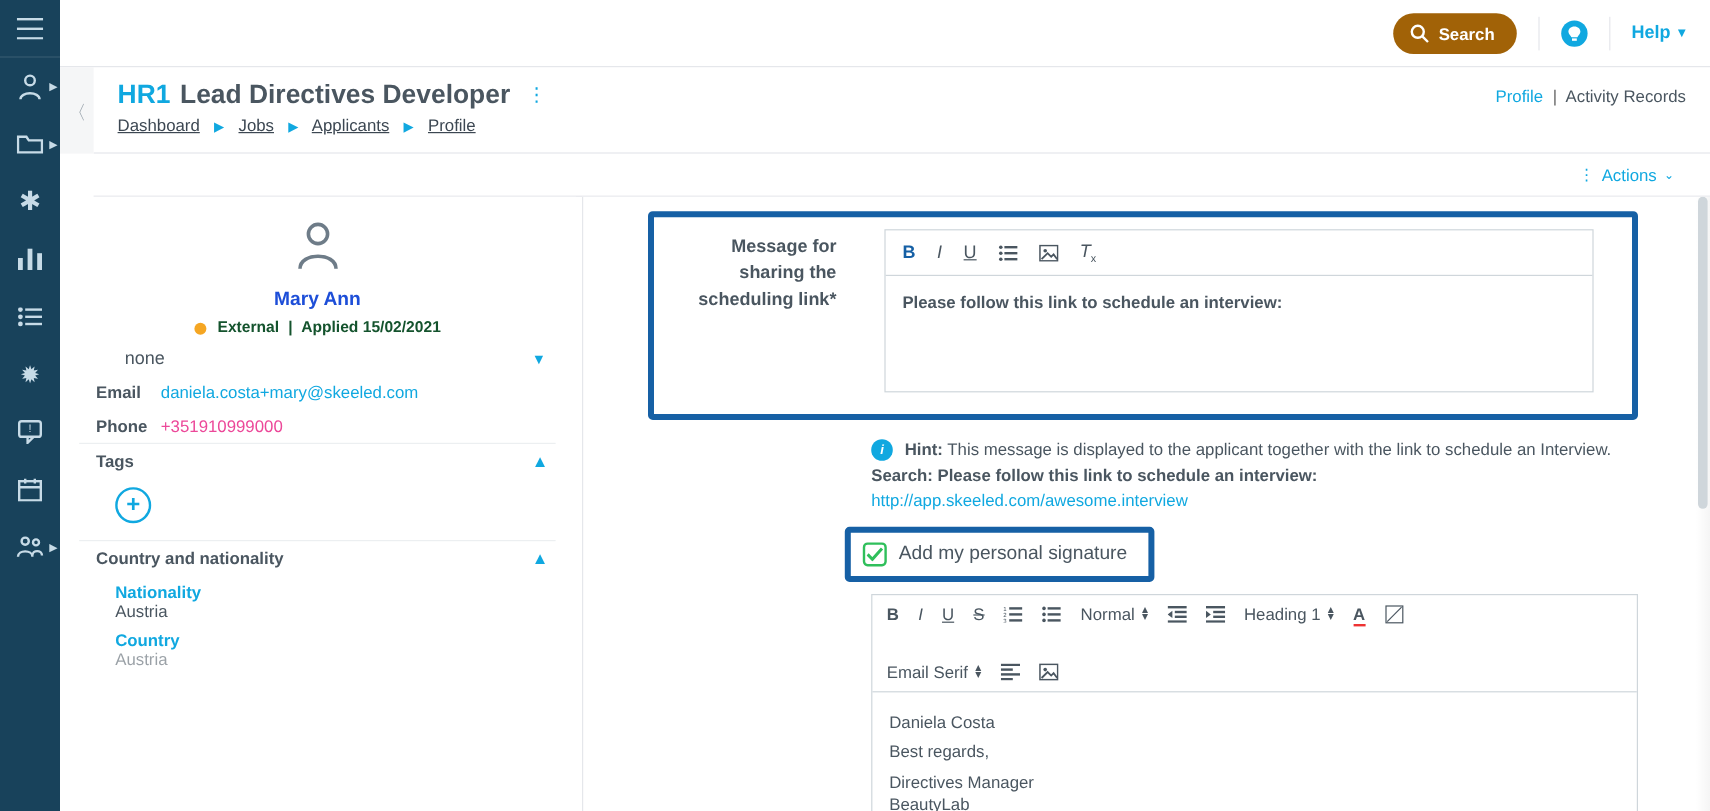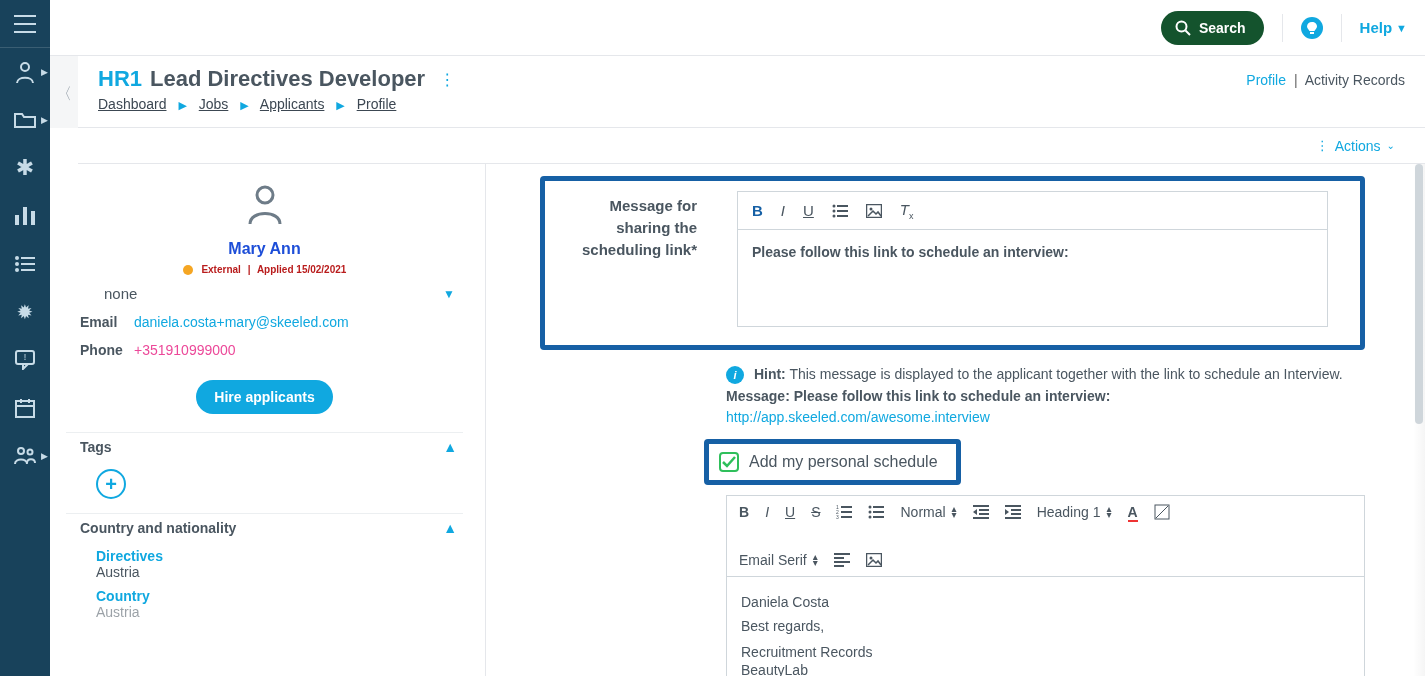--- a/index.html
+++ b/index.html
@@ -1,20 +1,20 @@
 <!DOCTYPE html>
 <html><head>
 <meta charset="utf-8">
 <style>
 * { margin: 0; padding: 0; box-sizing: border-box; }
 body { font-family: -apple-system, BlinkMacSystemFont, "Segoe UI", Arial, sans-serif; background: #fff; color: #333; width: 1425px; height: 676px; overflow: hidden; position: relative; }
 
 
 .topbar { position: absolute; left: 50px; right: 0; top: 0; height: 56px; border-bottom: 1px solid #e5e7eb; display: flex; align-items: center; justify-content: flex-end; padding-right: 18px; gap: 18px; background: #fff; z-index: 5; }
-.search-btn { background: #14532d; color: #fff; border: none; border-radius: 18px; height: 34px; padding: 0 18px 0 14px; display: inline-flex; align-items: center; gap: 8px; font-size: 14px; font-weight: 600; cursor: pointer; }
+.search-btn { background: #a16207; color: #fff; border: none; border-radius: 18px; height: 34px; padding: 0 18px 0 14px; display: inline-flex; align-items: center; gap: 8px; font-size: 14px; font-weight: 600; cursor: pointer; }
 .info-bulb { width: 22px; height: 22px; border-radius: 50%; background: #10a8e0; display: inline-flex; align-items: center; justify-content: center; color: #fff; font-size: 12px; }
 .help { color: #10a8e0; font-weight: 700; font-size: 15px; display: inline-flex; align-items: center; gap: 4px; cursor: pointer; }
 .vdiv { width: 1px; height: 28px; background: #e5e7eb; }
 
 
 .sidebar { position: absolute; left: 0; top: 0; bottom: 0; width: 50px; background: #18425b; display: flex; flex-direction: column; z-index: 10; }
 .sb-item { height: 48px; display: flex; align-items: center; justify-content: center; color: #c7dbe7; position: relative; cursor: pointer; }
 .sb-sep { border-bottom: 1px solid rgba(255,255,255,0.15); }
 .sb-caret { position: absolute; right: 2px; top: 50%; transform: translateY(-50%); font-size: 9px; color: #c7dbe7; }
 
@@ -38,21 +38,21 @@
 
 .actions-row { position: absolute; left: 78px; top: 128px; right: 0; height: 36px; display: flex; align-items: center; justify-content: flex-end; padding-right: 30px; border-bottom: 1px solid #e5e7eb; }
 .actions-btn { color: #10a8e0; font-size: 14px; font-weight: 500; display: inline-flex; align-items: center; gap: 6px; cursor: pointer; }
 
 
 .profile-col { position: absolute; left: 50px; top: 164px; width: 430px; bottom: 0; overflow: hidden; background: #fff; border-right: 1px solid #e5e7eb00; }
 .profile-inner { padding: 20px 16px 0 16px; }
 .avatar-wrap { text-align: center; }
 .avatar { display: inline-block; color: #6e7c88; }
 .app-name { text-align: center; color: #1d4ed8; font-weight: 700; font-size: 16px; margin-top: 10px; }
-.app-status-line { text-align: center; margin-top: 6px; font-size: 10px; font-weight: 700; color: #b91c1c; }
+.app-status-line { text-align: center; margin-top: 6px; font-size: 13px; font-weight: 700; color: #14532d; }
 .dot-orange { display: inline-block; width: 10px; height: 10px; background: #f5a623; border-radius: 50%; margin-right: 6px; vertical-align: middle; }
 .select-none { display: flex; align-items: center; justify-content: space-between; color: #4a5660; font-size: 15px; padding: 10px 8px 6px 38px; cursor: pointer; }
 .select-none .caret { color: #10a8e0; font-size: 12px; }
 .info-row { display: flex; gap: 10px; align-items: baseline; padding: 6px 0 6px 14px; font-size: 14px; }
 .info-row .lbl { font-weight: 700; color: #4a5660; min-width: 44px; }
 .info-row .val-link { color: #10a8e0; }
 .info-row .val { color: #ec4899; }
 .hire-btn-wrap { text-align: center; margin: 16px 0 18px 0; }
 .hire-btn { background: #10a8e0; color: #fff; border: none; border-radius: 18px; padding: 9px 18px; font-size: 14px; font-weight: 600; cursor: pointer; }
 .section-head { display: flex; align-items: center; justify-content: space-between; padding: 6px 6px 8px 14px; font-weight: 700; font-size: 14px; color: #4a5660; border-top: 1px solid #eceff1; }
@@ -246,38 +246,35 @@
       <span class="caret">▼</span>
     </div>
     <div class="info-row">
       <span class="lbl">Email</span>
       <span class="val-link">daniela.costa+mary@skeeled.com</span>
     </div>
     <div class="info-row">
       <span class="lbl">Phone</span>
       <span class="val">+351910999000</span>
     </div>
-    <div class="hire-btn-wrap">
-      <button class="hire-btn">Hire applicants</button>
-    </div>
 
     <div class="section-head">
       <span>Tags</span>
       <span class="chev">▲</span>
     </div>
     <div class="add-tag">
       <span>+</span>
     </div>
 
     <div class="section-head">
       <span>Country and nationality</span>
       <span class="chev">▲</span>
     </div>
     <div class="nat-block">
-      <div class="k">Directives</div>
+      <div class="k">Nationality</div>
       <div class="v">Austria</div>
       <div class="k">Country</div>
       <div class="v" style="opacity:0.55">Austria</div>
     </div>
   </div>
 </div>
 
 <div class="right-panel">
 
   <div class="msg-block">
@@ -307,32 +304,32 @@
         <span class="tb"><i>T</i><sub style="font-size:9px">x</sub></span>
       </div>
       <div class="ed-body">Please follow this link to schedule an interview:</div>
     </div>
   </div>
 
   <div class="hint-block">
     <span class="info-i">i</span>
     <b>Hint:</b>
     <span>This message is displayed to the applicant together with the link to schedule an Interview.</span><br>
-    <b>Message:</b>
+    <b>Search:</b>
     <b>Please follow this link to schedule an interview:</b><br>
     <span class="prev-link">http://app.skeeled.com/awesome.interview</span>
   </div>
 
   <div class="sig-check-block">
     <span class="sig-checkbox">
       <svg width="14" height="12" viewBox="0 0 14 12">
           <path d="M1 6 L5 10 L13 1" fill="none" stroke="#2fbf5b" stroke-width="2.5"></path>
         </svg>
     </span>
-    <span class="sig-label">Add my personal schedule</span>
+    <span class="sig-label">Add my personal signature</span>
   </div>
 
   <div class="sig-editor">
     <div class="sig-tb">
       <span class="tb"><b>B</b></span>
       <span class="tb"><i>I</i></span>
       <span class="tb ud">U</span>
       <span class="tb st">S</span>
       <span class="tb">
         <svg width="16" height="14" viewBox="0 0 16 14">
@@ -406,20 +403,20 @@
         <svg width="16" height="14" viewBox="0 0 16 14">
             <rect x="0.5" y="0.5" width="15" height="13" fill="none" stroke="#4a5660" stroke-width="1.5"></rect>
             <circle cx="5" cy="5" r="1.5" fill="#4a5660"></circle>
             <path d="M2 12 L7 7 L10 10 L12 8 L15 12" fill="none" stroke="#4a5660" stroke-width="1.5"></path>
           </svg>
       </span>
     </div>
     <div class="sig-body">
       <div>Daniela Costa</div>
       <div>Best regards,</div>
-      <div style="line-height:1.3;margin-top:4px">Recruitment Records</div>
+      <div style="line-height:1.3;margin-top:4px">Directives Manager</div>
       <div style="line-height:1.3">BeautyLab</div>
     </div>
   </div>
 
   <div class="scroll-shadow"></div>
   <div class="scrollbar-thumb"></div>
 </div>
 
 </body></html>

